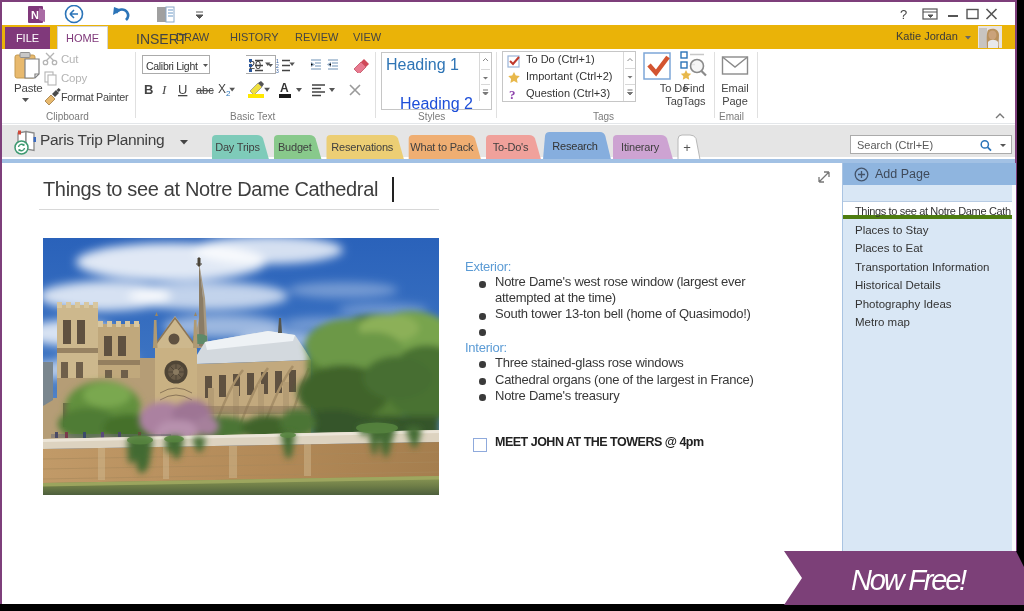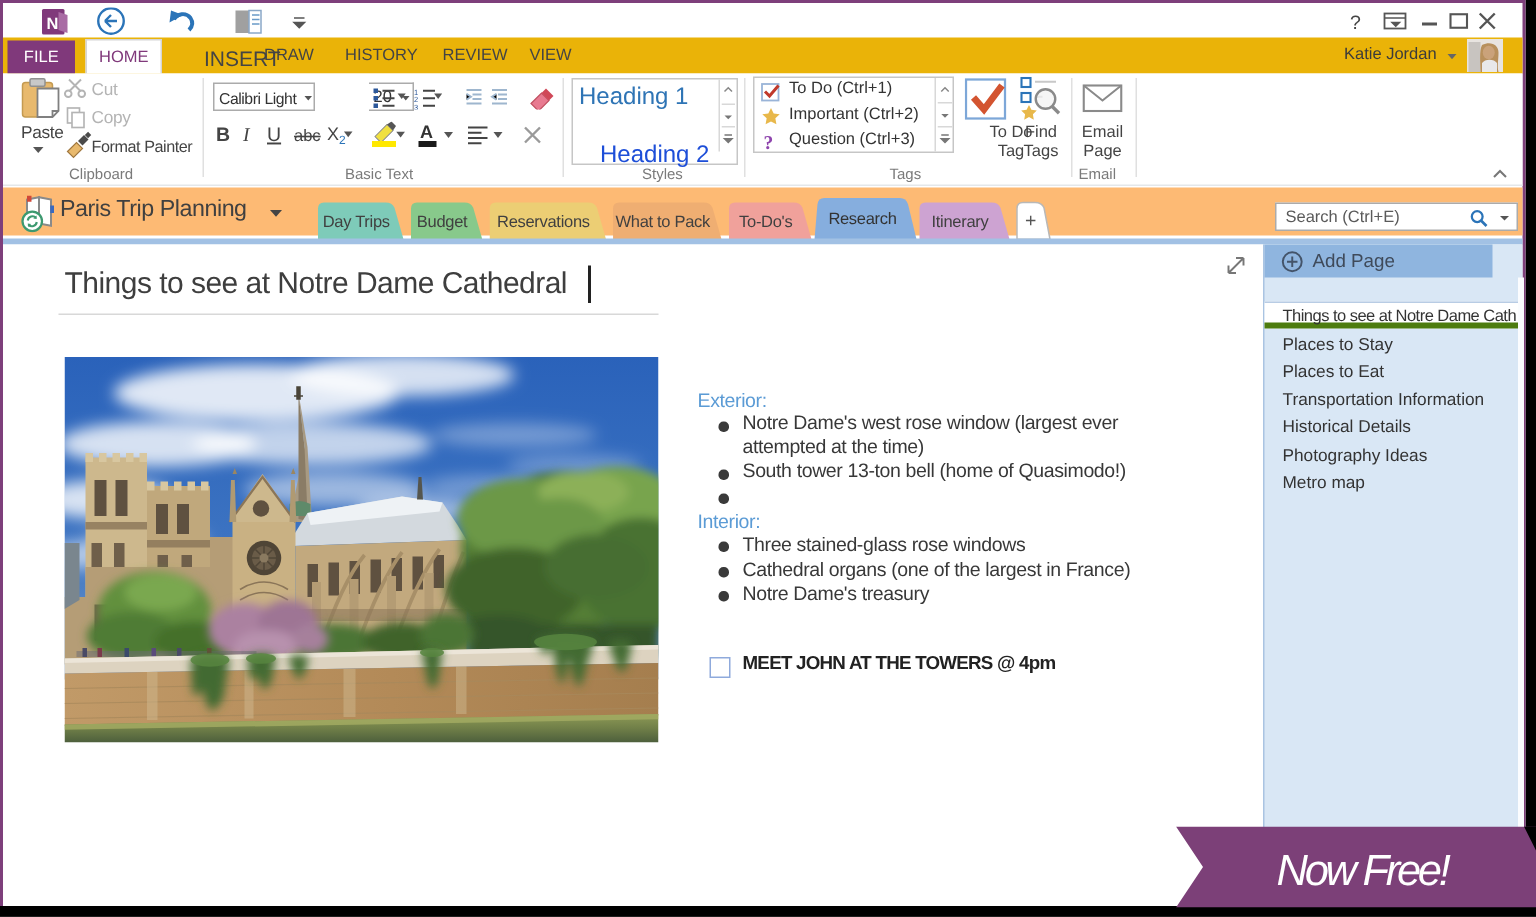--- a/index.html
+++ b/index.html
@@ -72,21 +72,21 @@
   <div class="abs" id="ribbon" style="left:0;top:47px;width:1013px;height:75px;background:#fff;border-bottom:1px solid #e4e7ea;">
 
     <div class="abs" style="left:133px;top:3px;width:1px;height:66px;background:#e0e0e0;"></div>
     <div class="abs" style="left:373px;top:3px;width:1px;height:66px;background:#e0e0e0;"></div>
     <div class="abs" style="left:494px;top:3px;width:1px;height:66px;background:#e0e0e0;"></div>
     <div class="abs" style="left:712px;top:3px;width:1px;height:66px;background:#e0e0e0;"></div>
     <div class="abs" style="left:755px;top:3px;width:1px;height:66px;background:#e0e0e0;"></div>
 
     <span class="abs" style="left:44px;top:62px;font-size:10px;color:#7a7a7a;">Clipboard</span>
     <span class="abs" style="left:228px;top:62px;font-size:10px;color:#7a7a7a;">Basic Text</span>
-    <span class="abs" style="left:426px;top:62px;font-size:10px;color:#7a7a7a;text-align:right;">Styles</span>
+    <span class="abs" style="left:416px;top:62px;font-size:10px;color:#7a7a7a;text-align:right;">Styles</span>
     <span class="abs" style="left:591px;top:62px;font-size:10px;color:#7a7a7a;">Tags</span>
     <span class="abs" style="left:717px;top:62px;font-size:10px;color:#7a7a7a;">Email</span>
 
     <svg class="abs" style="left:992px;top:63px;width:12px;height:8px;">
           <path d="M2 6 L6 2 L10 6" stroke="#777" stroke-width="1.4" fill="none"></path>
         </svg>
 
     <svg class="abs" style="left:10px;top:2px;width:126px;height:56px;" width="126" height="56" viewBox="0 0 126 56">
 
       <rect x="3" y="4" width="20" height="23" rx="2" fill="#e8b96d" stroke="#c49a50" stroke-width="1"></rect>
@@ -244,21 +244,21 @@
     </svg>
     <div class="abs" style="left:670px;top:33px;width:44px;text-align:center;font-size:11px;color:#444;line-height:13px;">Find<br>Tags</div>
 
     <svg class="abs" style="left:719px;top:4px;width:28px;height:24px;" viewBox="0 0 28 24">
       <rect x="1.5" y="4" width="25" height="17" fill="#fff" stroke="#8a8a8a" stroke-width="1.4"></rect>
       <path d="M1.5 4 L14 14 L26.5 4" fill="none" stroke="#8a8a8a" stroke-width="1.4"></path>
     </svg>
     <div class="abs" style="left:711px;top:33px;width:44px;text-align:center;font-size:11px;color:#444;line-height:13px;">Email<br>Page</div>
   </div>
 
-  <div class="abs" id="nbbar" style="left:0;top:123px;width:1013px;height:32px;background:#fdba74;">
+  <div class="abs" id="nbbar" style="left:0;top:123px;width:1013px;height:32px;background:#e5e5e5;">
     <span class="abs" style="left:38px;top:6px;font-size:15.5px;letter-spacing:-0.3px;color:#404040;">Paris Trip Planning</span>
     <svg class="abs" style="left:177px;top:14px;width:10px;height:7px;">
           <path d="M1 1 L5 5.5 L9 1 Z" fill="#444"></path>
         </svg>
 
     <svg class="abs" style="left:12px;top:4px;width:26px;height:26px;" viewBox="0 0 26 26">
       <path d="M4 4 L12 2.5 L12 20 L4 21.5 Z" fill="#fff" stroke="#8a8a8a" stroke-width="1.3"></path>
       <path d="M20 4 L12 2.5 L12 20 L20 21.5 Z" fill="#fff" stroke="#8a8a8a" stroke-width="1.3"></path>
       <rect x="4" y="1.5" width="3" height="4" fill="#d04838"></rect>
       <rect x="19.5" y="8" width="2.5" height="5" fill="#3a6abf"></rect>
@@ -529,21 +529,21 @@
       <span class="abs bu" style="top:215px;"></span>
           <span class="abs bt" style="top:209px;">Cathedral organs (one of the largest in France)</span>
       <span class="abs bu" style="top:231px;"></span>
           <span class="abs bt" style="top:225px;">Notre Dame's treasury</span>
     </div>
     <div class="abs" style="left:471px;top:275px;width:14px;height:14px;border:1.5px solid #8faadc;background:#fff;"></div>
     <span class="abs" style="left:493px;top:272px;font-size:12.5px;letter-spacing:-0.5px;font-weight:bold;color:#222;">MEET JOHN AT THE TOWERS @ 4pm</span>
   </div>
 
   <div class="abs" id="sidebar" style="left:840px;top:161px;width:173px;height:441px;background:#d9e7f5;border-left:1px solid #aac4e2;">
-    <div class="abs" style="left:0;top:0;width:152px;height:22px;background:#8fb5df;">
+    <div class="abs" style="left:0;top:0;width:173px;height:22px;background:#8fb5df;">
       <svg class="abs" style="left:11px;top:4px;width:15px;height:15px;" viewBox="0 0 15 15">
         <circle cx="7.5" cy="7.5" r="6.3" fill="none" stroke="#44546a" stroke-width="1.3"></circle>
         <path d="M7.5 4 v7 M4 7.5 h7" stroke="#44546a" stroke-width="1.3"></path>
       </svg>
       <span class="abs" style="left:32px;top:4px;font-size:12.5px;color:#3f4a5a;">Add Page</span>
     </div>
     <div class="abs" style="left:0;top:38px;width:171px;height:18px;background:#fff;border-top:1px solid #b8cce4;border-bottom:4px solid #4d7c0f;">
       <span class="abs" style="left:12px;top:3px;font-size:11px;letter-spacing:-0.35px;color:#333;white-space:nowrap;">Things to see at Notre Dame Cath</span>
     </div>
     <span class="abs" style="left:12px;top:61px;font-size:11.5px;color:#333;">Places to Stay</span>

